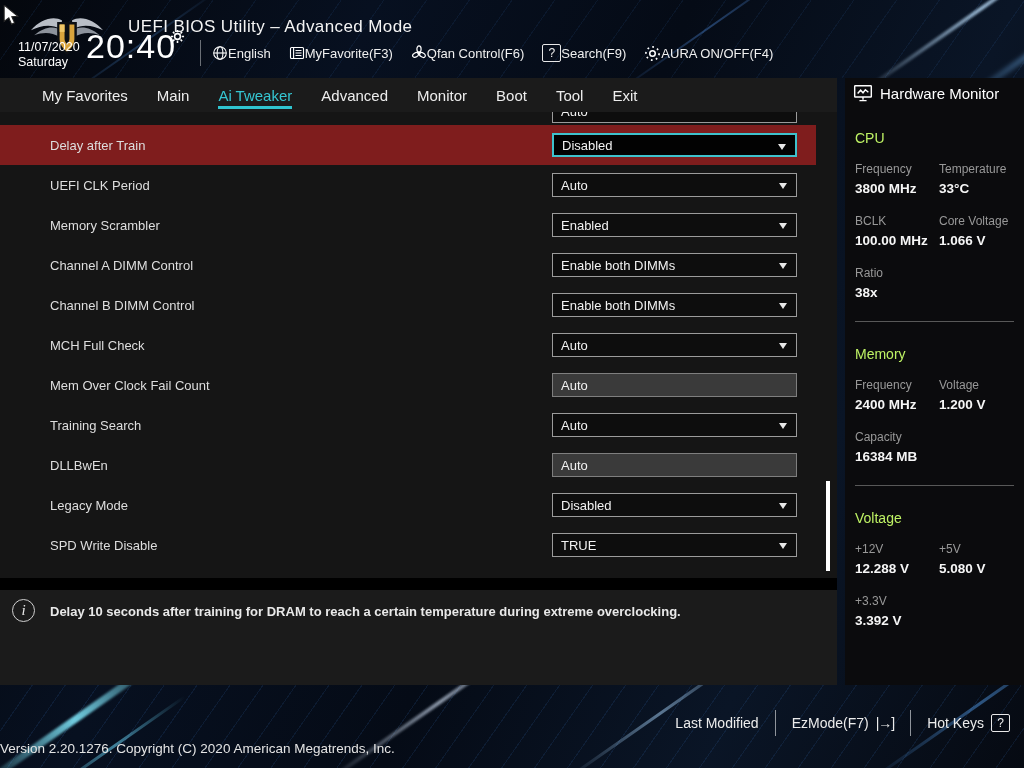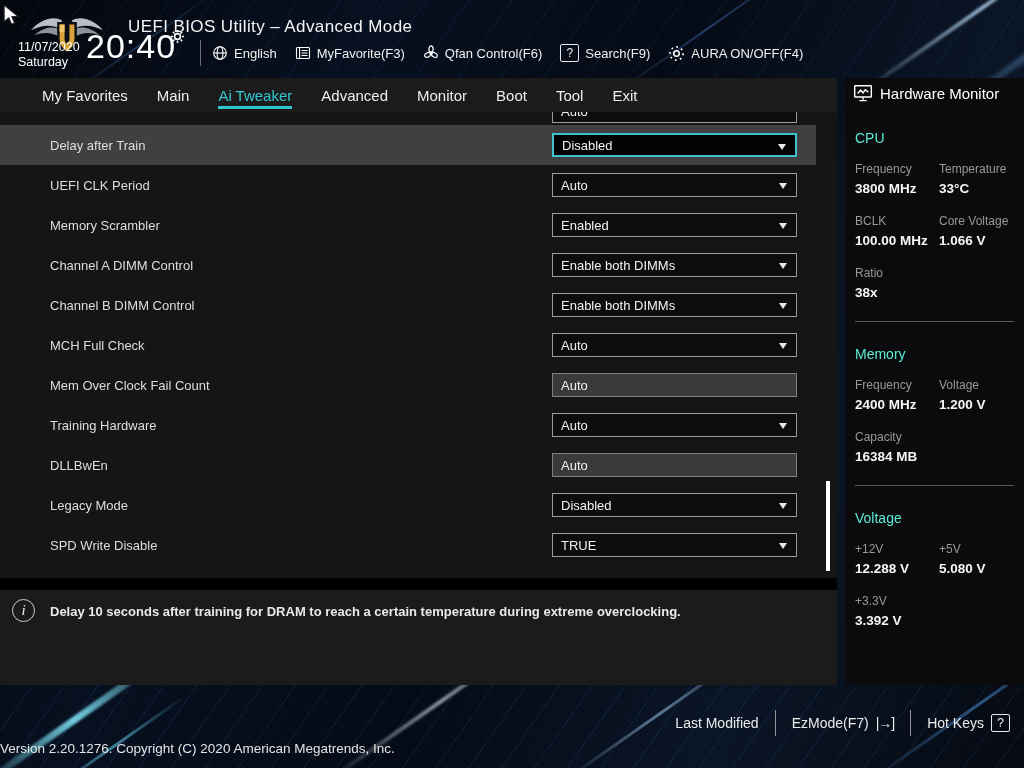--- a/index.html
+++ b/index.html
@@ -37,53 +37,53 @@
   
   .header{position:absolute; left:0; top:0; width:1024px; height:78px;}
   .cursor{position:absolute; left:2px; top:5px; z-index:50;}
   .logo{position:absolute; left:26px; top:10px;}
   .app-title{position:absolute; left:128px; top:17px; font-size:17px; color:#f4f4f4; letter-spacing:.4px;}
   .datetime{position:absolute; left:18px; top:40px; font-size:12.5px; line-height:15px; color:#fff;}
   .clock{position:absolute; left:77px; top:27px; font-size:34px; color:#fff; letter-spacing:1px;margin-left:9px;}
   .clock-gear{position:absolute; left:170px; top:29px;}
   .menu-divider{position:absolute; left:200px; top:40px; width:1px; height:26px; background:#6a6f76;}
   .menubar{position:absolute; left:212px; top:44px; display:flex; align-items:center; gap:18px; font-size:13px; color:#f0f0f0;}
-  .menu-item{display:flex; align-items:center; gap:6px; cursor:pointer; white-space:nowrap;}
+  .menu-item{display:flex; align-items:center; gap:0; cursor:pointer; white-space:nowrap;}
   .qbox{display:inline-flex; align-items:center; justify-content:center; width:19px; height:18px;
         border:1.5px solid #e8e8e8; border-radius:2px; font-size:12px; color:#f0f0f0;}
   
   .left-col{position:absolute; left:0; top:78px; width:837px; height:607px; background:#000;}
   .tabbar{display:flex; align-items:center; height:34px; background:#1b1b1b; padding-left:42px; gap:29px;}
   .tab{position:relative; height:34px; display:flex; align-items:center; font-size:15px; color:#ededed; cursor:pointer; white-space:nowrap;}
   .tab.active{color:#35c6d2;}
   .tab.active::after{content:""; position:absolute; left:0; right:0; bottom:3px; height:3px; background:#2fc4d0;}
   .content{position:relative; width:837px; height:466px; background:#151515; overflow:hidden;}
   .partial-row{position:relative; height:13px; overflow:hidden;}
   .partial-row .dd{top:-13px;}
   .row{position:relative; height:40px; width:837px;}
-  .row.selected{background:#404040; width:816px;}
+  .row.selected{background:#7f1d1d; width:816px;}
   .row-label{position:absolute; left:50px; top:50%; transform:translateY(-50%); font-size:13px; color:#dedede;}
   .dd{position:absolute; left:552px; top:8px; width:245px; height:24px;
       background:#0d0d0d; border:1px solid #9b9b9b; cursor:pointer;}
   .dd .dd-text{position:absolute; left:8px; top:50%; transform:translateY(-50%); font-size:13px; color:#f2f2f2; white-space:nowrap;}
   .dd .arr{position:absolute; right:9px; top:9px; width:0; height:0;
       border-left:4.5px solid transparent; border-right:4.5px solid transparent; border-top:6px solid #e8e8e8;}
   .dd.sel{border:2px solid #3ec1cc; background:#020202;}
   .dd.readonly{background:#3a3a3a; border:1px solid #7e7e7e; cursor:default;}
   .scrollbar{position:absolute; left:826px; top:369px; width:4px; height:90px; background:#fff;}
   .gap-band{height:12px; background:#000;}
   .infobar{position:relative; width:837px; height:95px; background:#1b1b1b;}
   .info-circle{position:absolute; left:12px; top:9px; width:23px; height:23px; border:1.5px solid #cfcfcf; border-radius:50%;
       display:flex; align-items:center; justify-content:center; font-family:"Liberation Serif", serif; font-style:italic;
       font-size:15px; color:#e8e8e8;}
   .info-text{position:absolute; left:50px; top:13px; width:750px; font-size:13px; color:#e9e9e9; line-height:17px;font-weight:bold;}
   
   .hm{position:absolute; left:845px; top:78px; width:179px; height:607px; background:#0b0b0d;}
   .hm-title{display:flex; align-items:center; gap:7px; padding:1px 0 0 8px; font-size:15px; color:#fff; height:30px;}
-  .hm-section-title{margin:24px 0 16px 10px; font-size:14px; color:#5eead4;}
+  .hm-section-title{margin:24px 0 16px 10px; font-size:14px; color:#bef264;}
   .hm-section-title.first{margin-top:22px;}
   .hm-pair{display:grid; grid-template-columns:84px auto; margin:14px 0 17px 10px;}
   .hm-cell .lbl{font-size:12px; color:#989898; line-height:14px;}
   .hm-cell .val{font-size:13.5px; color:#f6f6f6; font-weight:bold; margin-top:5px; line-height:16px;}
   .hm-divider{margin:20px 10px 0 10px; border-top:1px solid #585858;}
   
   .footer-bar{position:absolute; right:14px; top:708px; height:30px; display:flex; align-items:center; gap:16px; font-size:14px; color:#ececec;}
   .fdiv{width:1px; height:26px; background:#8f949b;}
   .footer-item{display:flex; align-items:center; gap:7px; cursor:pointer; white-space:nowrap;}
   .ez-icon{font-size:14px; letter-spacing:-1px; color:#ececec;}
@@ -253,21 +253,21 @@
       </div>
 
       <div class="row">
         <span class="row-label">Mem Over Clock Fail Count</span>
         <div class="dd readonly">
           <span class="dd-text">Auto</span>
         </div>
       </div>
 
       <div class="row">
-        <span class="row-label">Training Hardware</span>
+        <span class="row-label">Training Search</span>
         <div class="dd">
           <span class="dd-text">Auto</span>
           <span class="arr"></span>
         </div>
       </div>
 
       <div class="row">
         <span class="row-label">DLLBwEn</span>
         <div class="dd readonly">
           <span class="dd-text">Auto</span>

